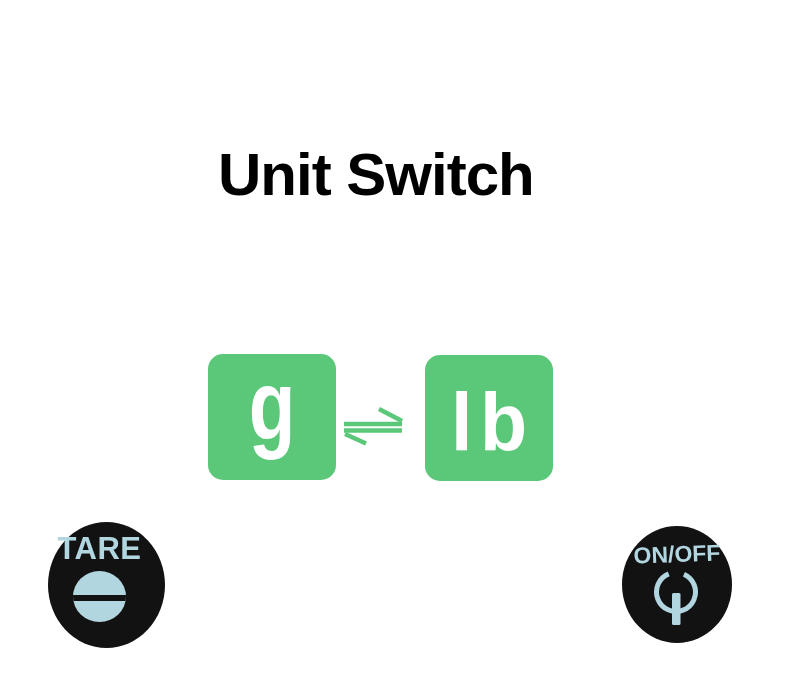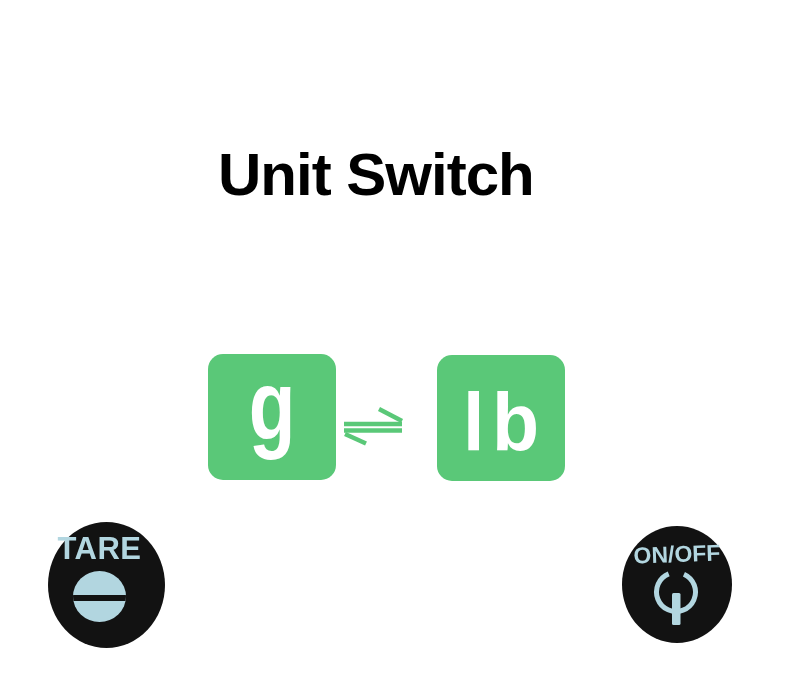--- a/index.html
+++ b/index.html
@@ -32,21 +32,21 @@
 
   
   .tile {
     position: absolute;
     width: 128px;
     height: 126px;
     background: #5ac878;
     border-radius: 15px;
   }
   .tile-g  { left: 208px; top: 354px; }
-  .tile-lb { left: 425px; top: 355px; margin-left: 12px; }
+  .tile-lb { left: 425px; top: 355px; }
 
   .tile-label {
     position: absolute;
     left: 0;
     width: 100%;
     text-align: center;
     font-weight: bold;
     color: #ffffff;
     white-space: nowrap;
   }

